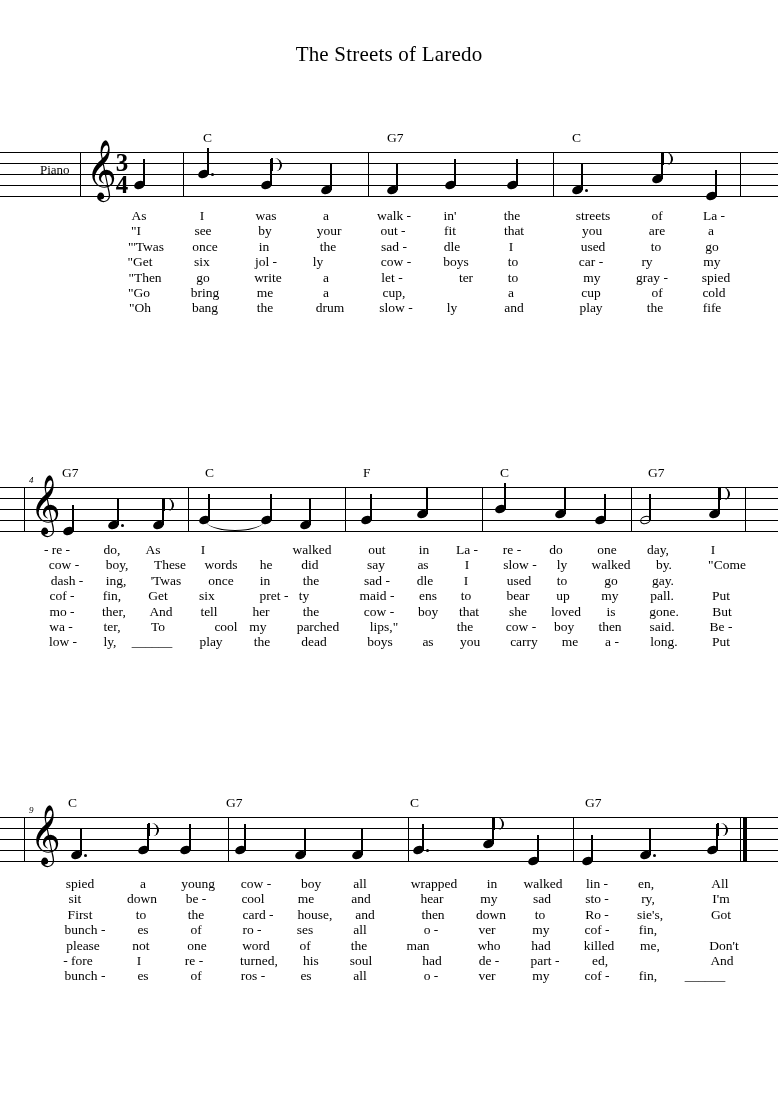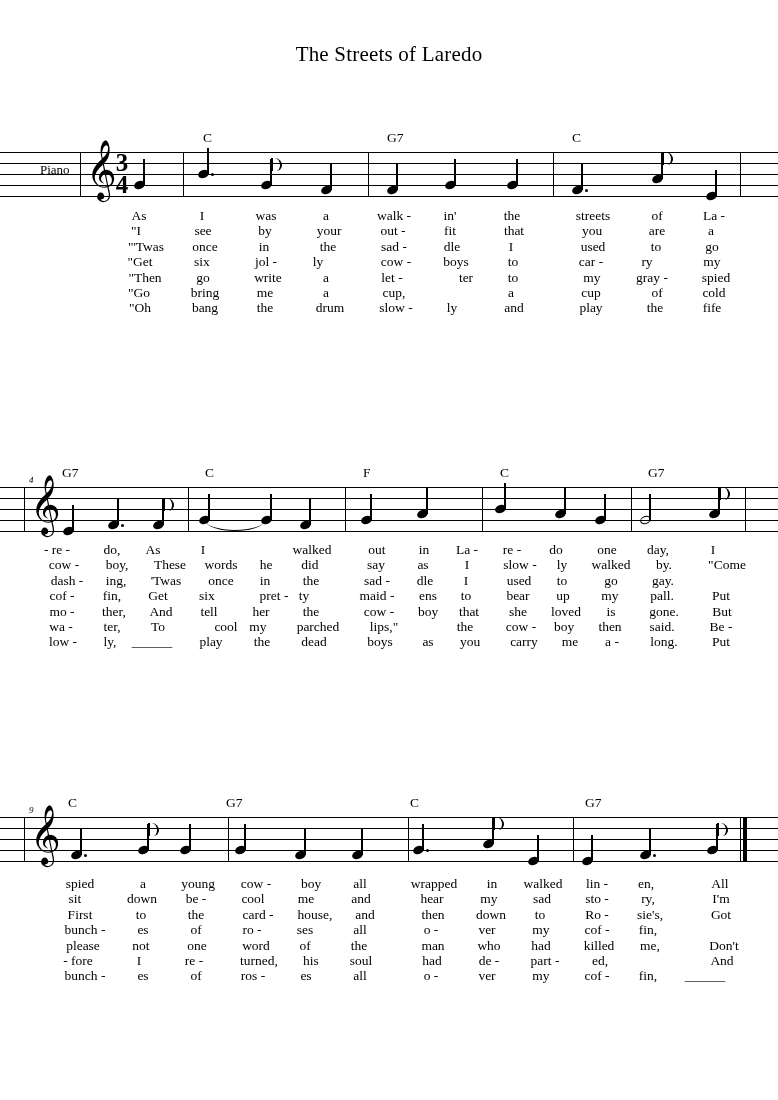--- a/index.html
+++ b/index.html
@@ -703,21 +703,21 @@
       <span class="syl" style="left:597px;">cof -</span>
       <span class="syl" style="left:648px;">fin,</span>
     </div>
     <div class="lyricline">
       <span class="syl" style="left:83px;">please</span>
       <span class="syl" style="left:141px;">not</span>
       <span class="syl" style="left:197px;">one</span>
       <span class="syl" style="left:256px;">word</span>
       <span class="syl" style="left:305px;">of</span>
       <span class="syl" style="left:359px;">the</span>
-      <span class="syl" style="left:433px;">man</span>
+      <span class="syl" style="left:418px;">man</span>
       <span class="syl" style="left:489px;">who</span>
       <span class="syl" style="left:541px;">had</span>
       <span class="syl" style="left:599px;font-family:Liberation Serif, serif;">killed</span>
       <span class="syl" style="left:650px;">me,</span>
       <span class="syl" style="left:724px;">Don't</span>
     </div>
     <div class="lyricline">
       <span class="syl" style="left:78px;">- fore</span>
       <span class="syl" style="left:139px;">I</span>
       <span class="syl" style="left:194px;">re -</span>

